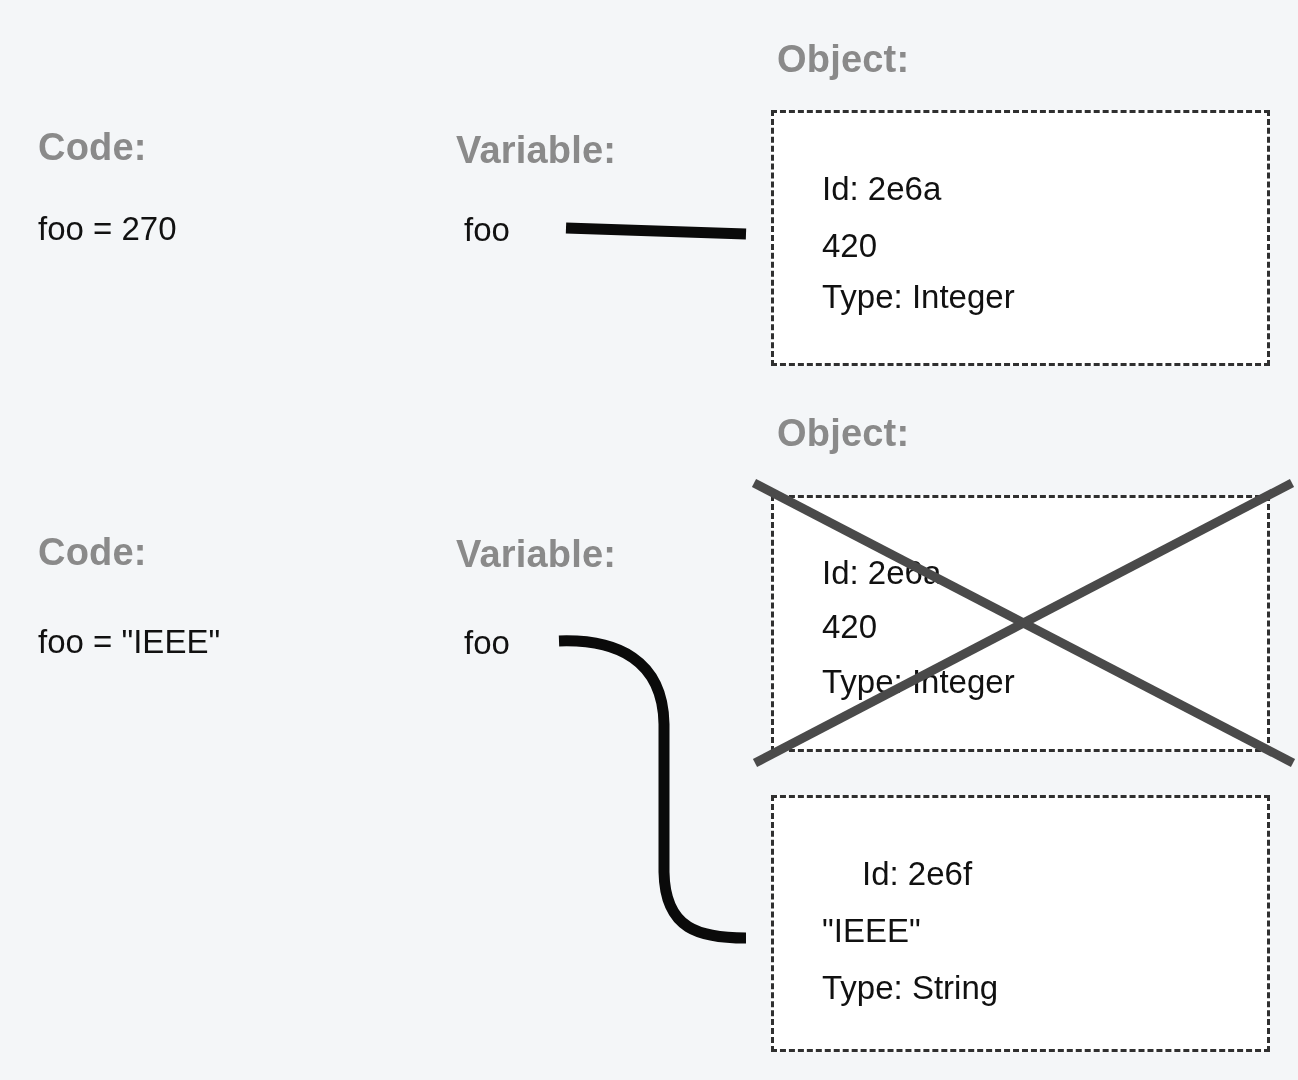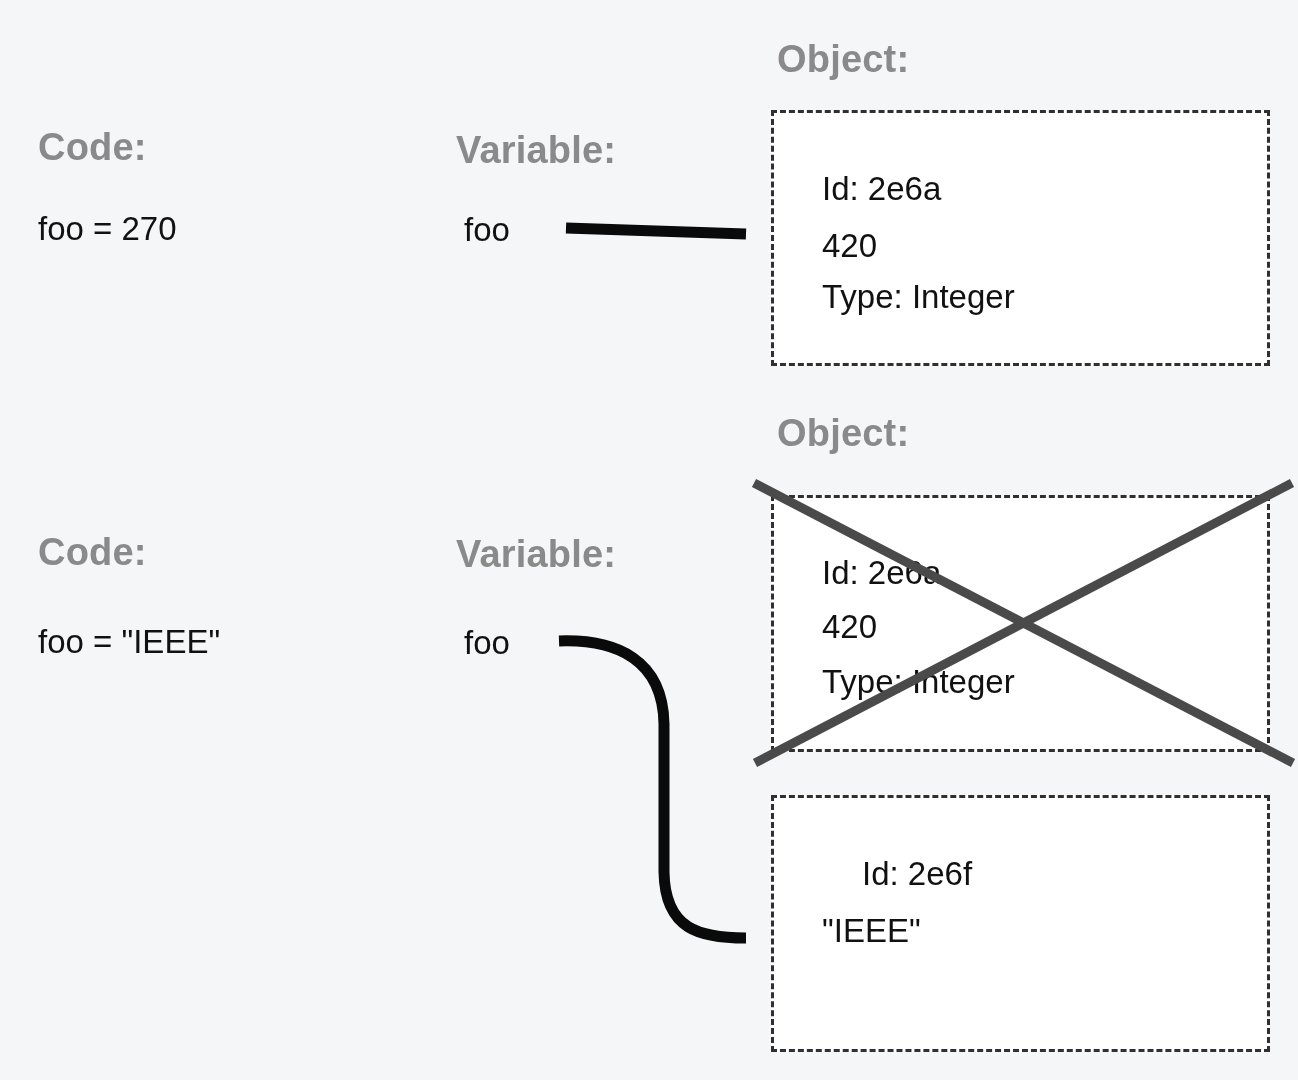--- a/index.html
+++ b/index.html
@@ -121,20 +121,21 @@
   <div class="obj-box" id="box-2"></div>
 
   <div class="obj-line" id="b2-l1">Id: 2e6a</div>
   <div class="obj-line" id="b2-l2">420</div>
   <div class="obj-line" id="b2-l3">Type: Integer</div>
 
   <div class="obj-box" id="box-3"></div>
 
   <div class="obj-line" id="b3-l1">Id: 2e6f</div>
   <div class="obj-line" id="b3-l2">"IEEE"</div>
+  <div class="obj-line" id="b3-l3">Type: String</div>
 
   <svg class="overlay" viewBox="0 0 1298 1080">
 
     <line x1="566" y1="228" x2="746" y2="234" stroke="#0a0a0a" stroke-width="11" stroke-linecap="butt"></line>
 
     <path d="M 559 641 C 617 639, 663 660, 664 724
              L 664 872
              C 665 930, 700 938, 746 938" fill="none" stroke="#0a0a0a" stroke-width="11" stroke-linecap="butt" stroke-linejoin="round"></path>
 
     <g>

